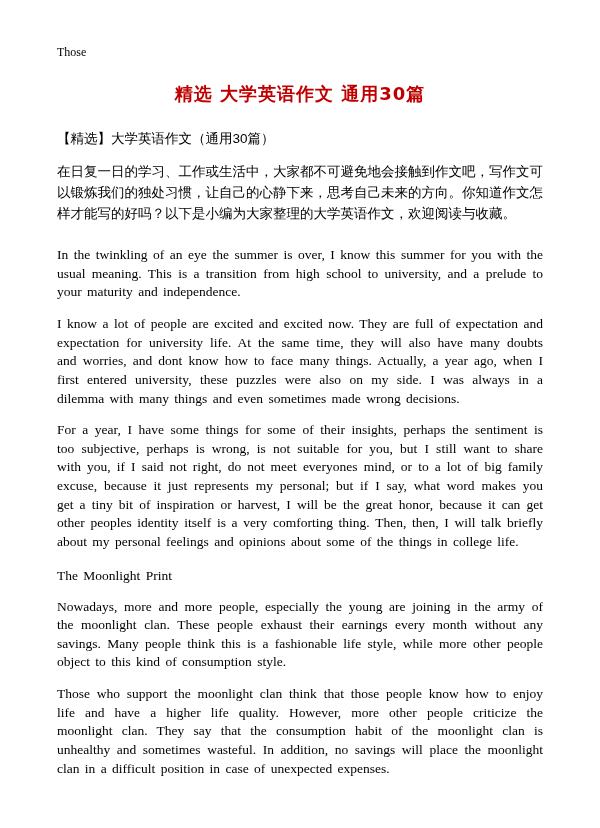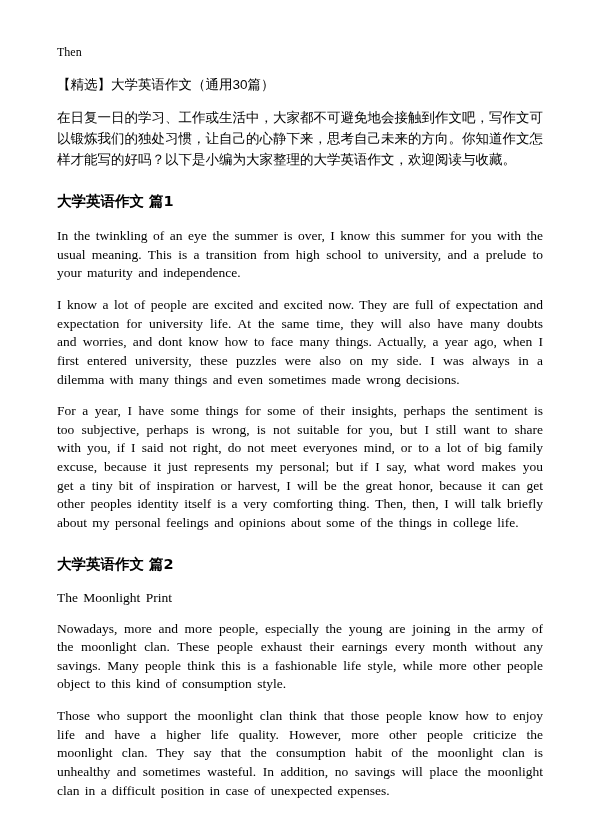--- a/index.html
+++ b/index.html
@@ -62,36 +62,35 @@
     margin: 16px 0 14px 0;
     word-spacing: 2px;
     font-family: "Liberation Serif", serif;
   }
 </style>
 </head>
 <body>
 
 <div class="page">
 
-  <div class="print-link">Then</div>
+  <div class="print-link">Those</div>
 
+  <h1 class="doc-title" style="color: rgb(192, 0, 0);">精选 大学英语作文 通用30篇</h1>
 
   <p class="subtitle">【精选】大学英语作文（通用30篇）</p>
 
   <p class="intro">在日复一日的学习、工作或生活中，大家都不可避免地会接触到作文吧，写作文可以锻炼我们的独处习惯，让自己的心静下来，思考自己未来的方向。你知道作文怎样才能写的好吗？以下是小编为大家整理的大学英语作文，欢迎阅读与收藏。</p>
 
-  <h2 class="section-heading">大学英语作文 篇1</h2>
 
   <p class="para">In the twinkling of an eye the summer is over, I know this summer for you with the usual meaning. This is a transition from high school to university, and a prelude to your maturity and independence.</p>
 
   <p class="para">I know a lot of people are excited and excited now. They are full of expectation and expectation for university life. At the same time, they will also have many doubts and worries, and dont know how to face many things. Actually, a year ago, when I first entered university, these puzzles were also on my side. I was always in a dilemma with many things and even sometimes made wrong decisions.</p>
 
   <p class="para">For a year, I have some things for some of their insights, perhaps the sentiment is too subjective, perhaps is wrong, is not suitable for you, but I still want to share with you, if I said not right, do not meet everyones mind, or to a lot of big family excuse, because it just represents my personal; but if I say, what word makes you get a tiny bit of inspiration or harvest, I will be the great honor, because it can get other peoples identity itself is a very comforting thing. Then, then, I will talk briefly about my personal feelings and opinions about some of the things in college life.</p>
 
-  <h2 class="section-heading">大学英语作文 篇2</h2>
 
   <p class="essay-subtitle">The Moonlight Print</p>
 
   <p class="para">Nowadays, more and more people, especially the young are joining in the army of the moonlight clan. These people exhaust their earnings every month without any savings. Many people think this is a fashionable life style, while more other people object to this kind of consumption style.</p>
 
   <p class="para">Those who support the moonlight clan think that those people know how to enjoy life and have a higher life quality. However, more other people criticize the moonlight clan. They say that the consumption habit of the moonlight clan is unhealthy and sometimes wasteful. In addition, no savings will place the moonlight clan in a difficult position in case of unexpected expenses.</p>
 
 </div>
 
 </body></html>

